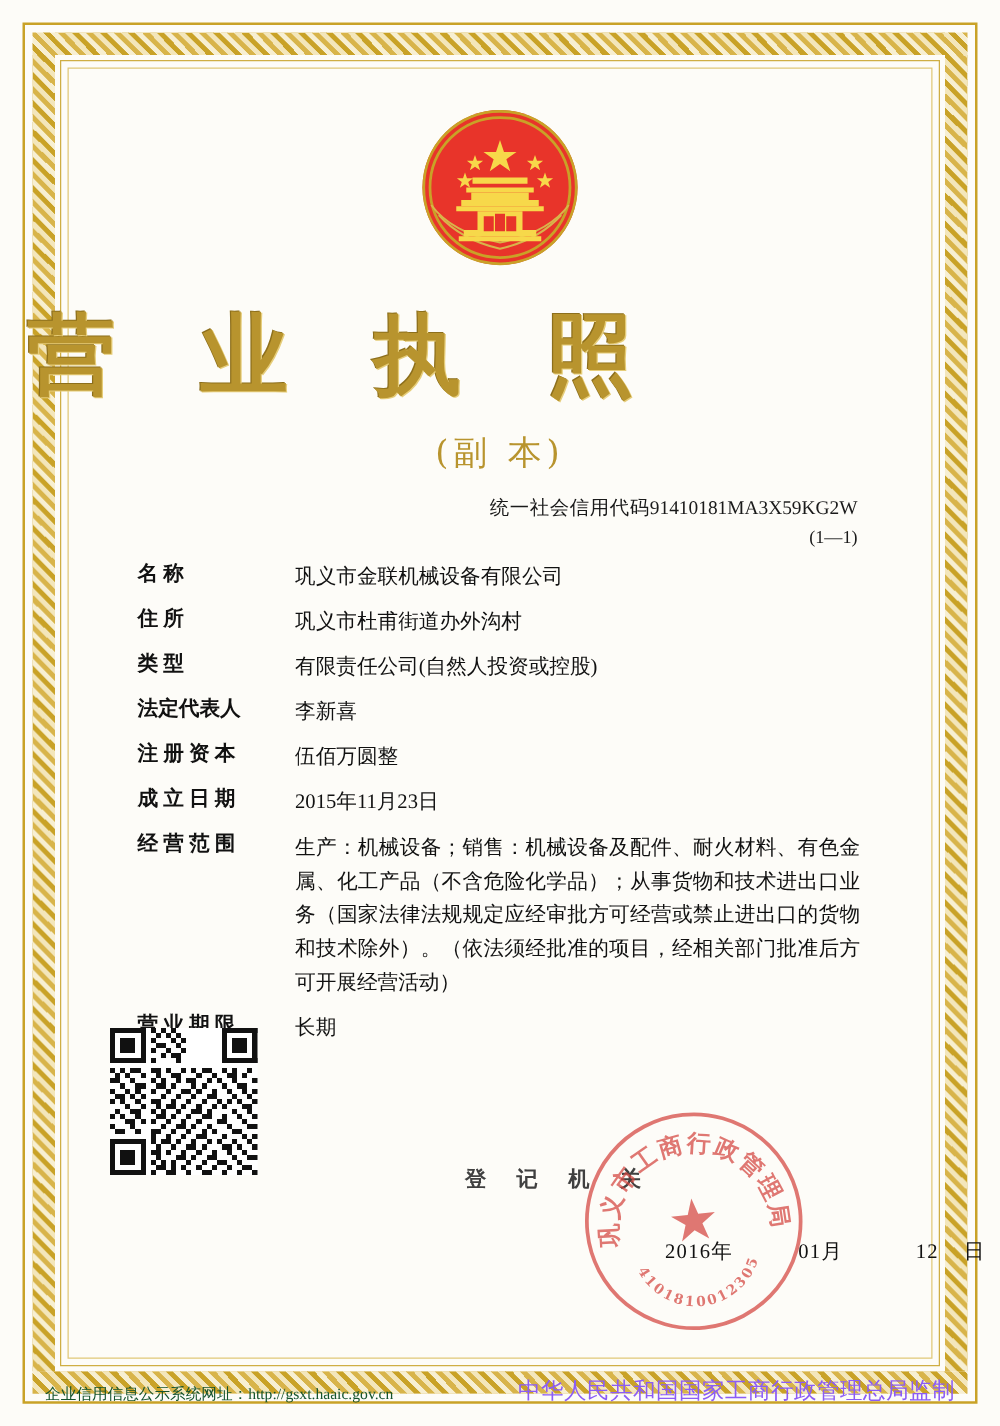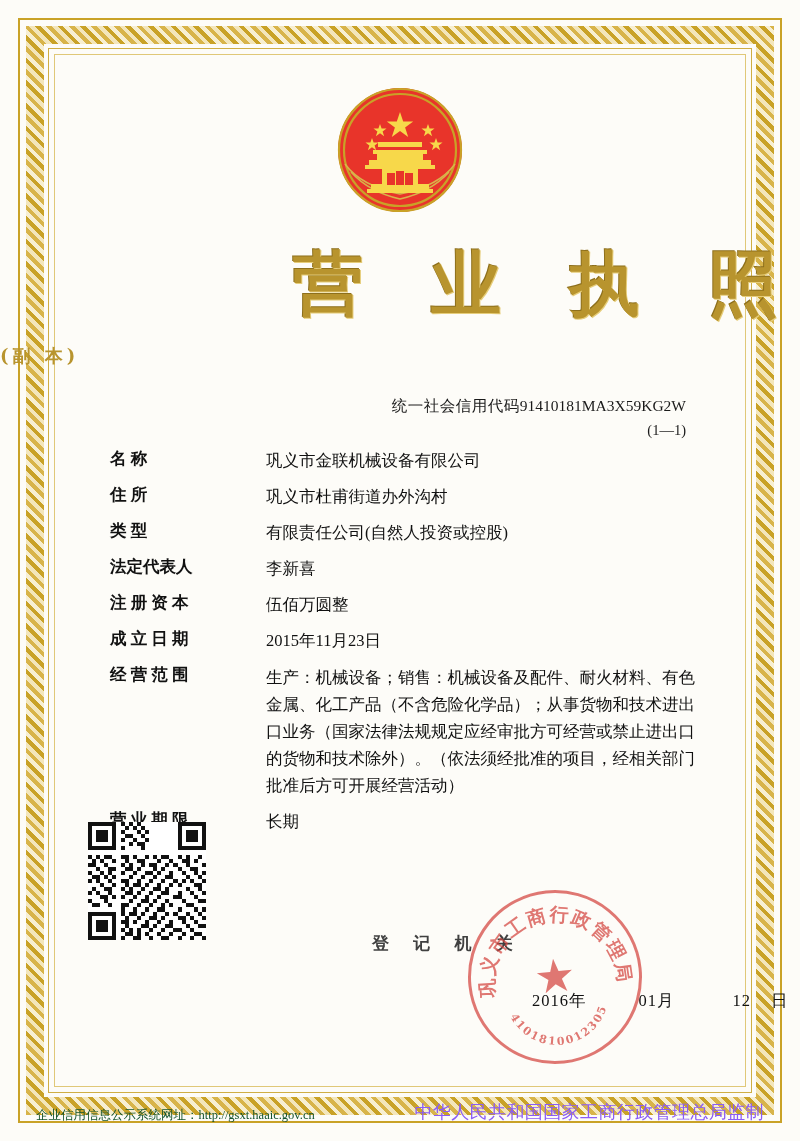--- a/index.html
+++ b/index.html
@@ -54,36 +54,37 @@
     transform: translateX(-50%);
     width: 150px;
     height: 150px;
   }
 
   
   .title {
     position: absolute;
     top: 238px;
     left: 0; right: 0;
-    text-align: right;
+    text-align: left;
     font-family: "DejaVu Serif", serif;
     font-size: 70px;
     font-weight: bold;
     letter-spacing: 22px;
     text-indent: 22px;
     color: #b8942e;
     text-shadow: 1px 1px 0 #e6cd7a, -1px -1px 0 #8d6f1c;
   }
   .subtitle {
     position: absolute;
     top: 344px;
     left: 0; right: 0;
+    text-align: center;
     font-family: "DejaVu Serif", serif;
-    font-size: 18px;
-    font-weight: bold;
+    font-size: 27px;
+    font-weight: normal;
     color: #b8942e;
     letter-spacing: 4px;
   }
 
   
   .credit-code {
     position: absolute;
     top: 396px;
     right: 114px;
     font-size: 15.5px;
@@ -107,21 +108,20 @@
   .fields {
     position: absolute;
     left: 110px;
     top: 448px;
     width: 585px;
   }
   .field-row {
     display: flex;
     align-items: flex-start;
     margin-bottom: 10px;
-    gap: 30px;
   }
   .field-label {
     width: 126px;
     flex: 0 0 126px;
     font-size: 16.5px;
     font-weight: bold;
     color: #111;
     display: flex;
     justify-content: space-between;
     letter-spacing: 0px;

